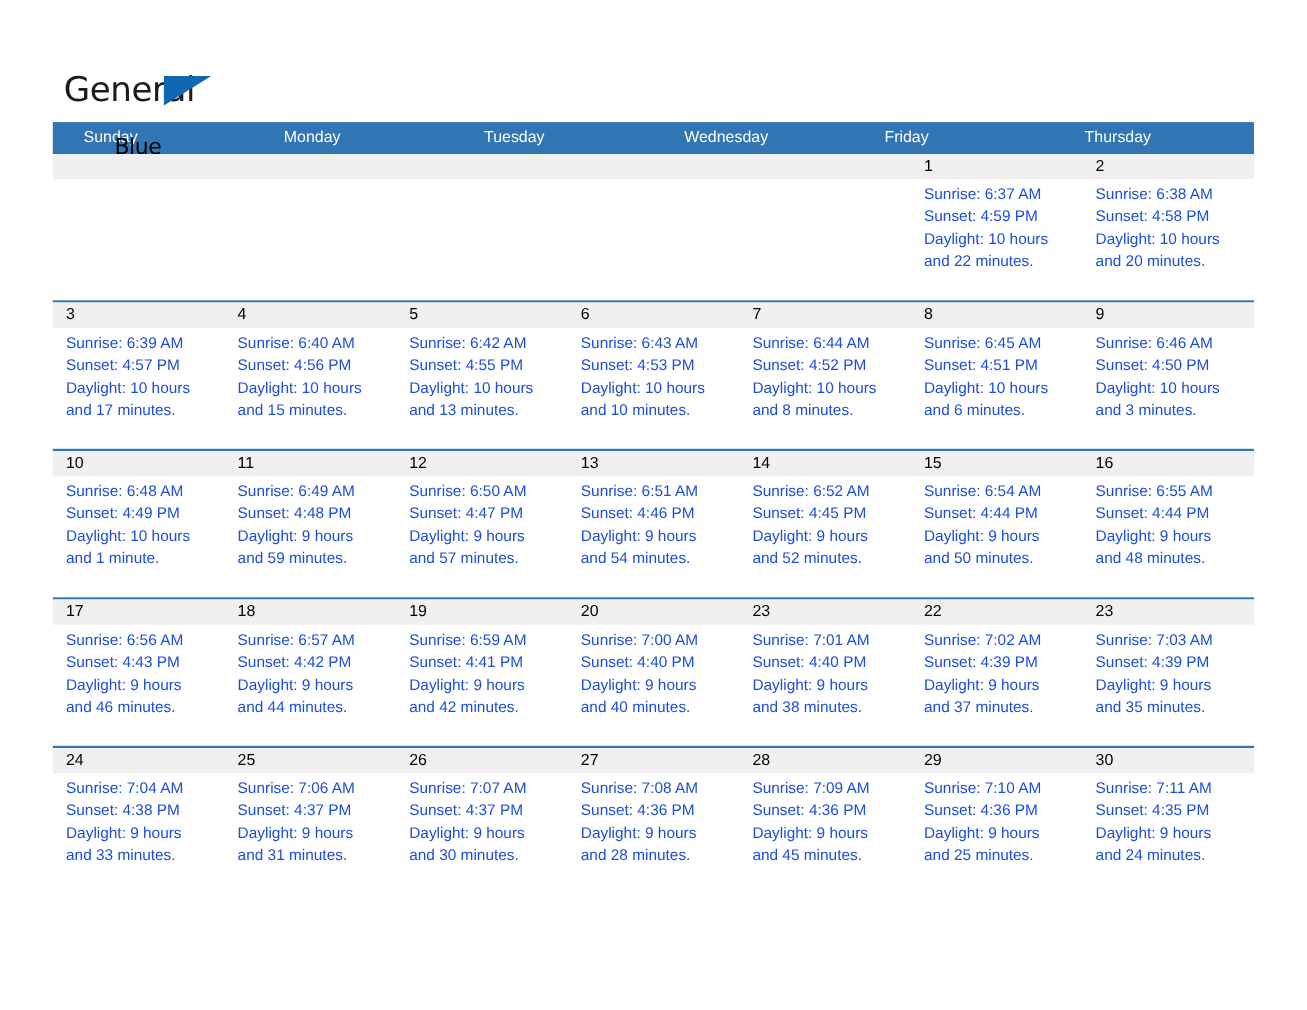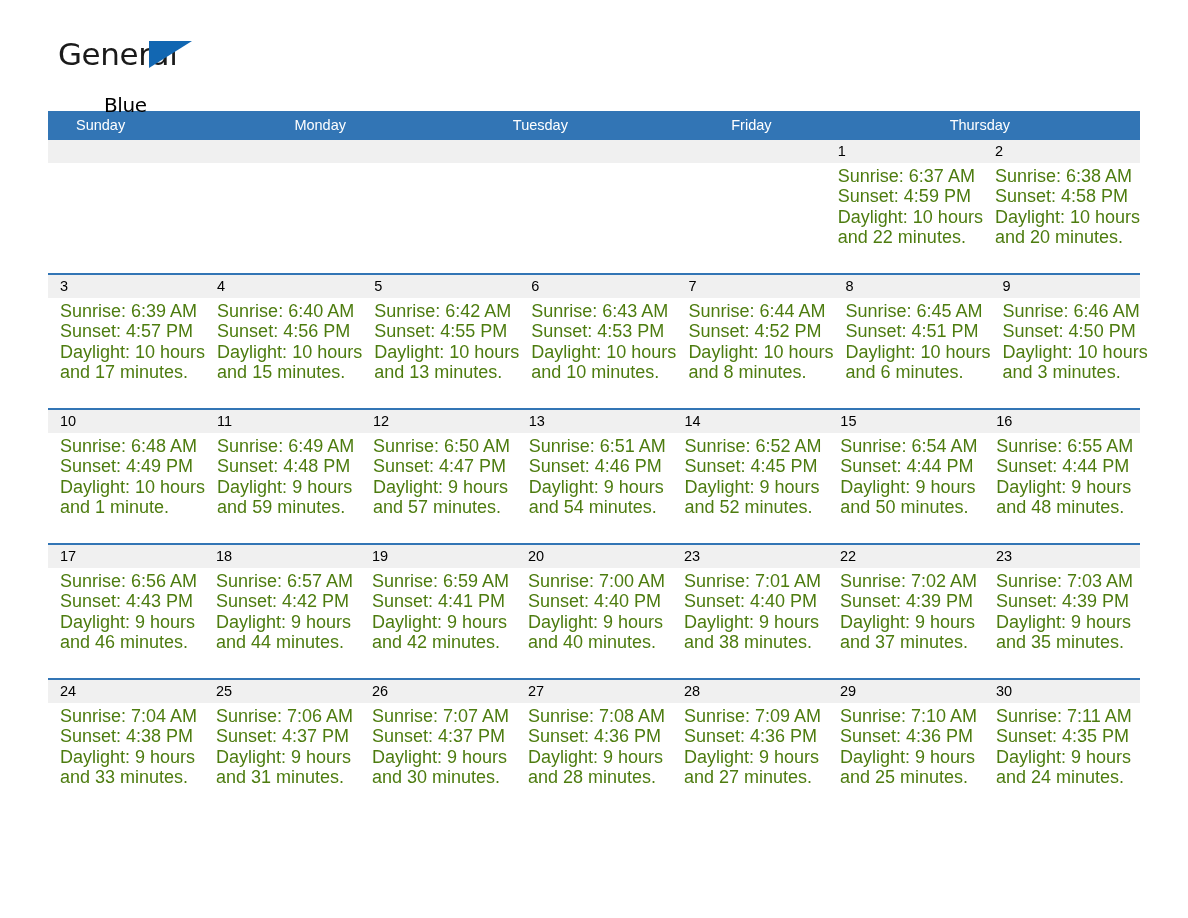--- a/index.html
+++ b/index.html
@@ -18,23 +18,23 @@
     position: relative;
     width: 1188px;
     height: 918px;
     box-sizing: border-box;
     padding: 0 48px;
   }
 
   
   .header {
     display: flex;
-    align-items: flex-end;
+    align-items: flex-start;
     justify-content: space-between;
-    padding-top: 46px;
+    padding-top: 60px;
     height: 104px;
     box-sizing: border-box;
   }
   .logo {
     position: relative;
     width: 150px;
     height: 72px;
     user-select: none;
   }
   .logo-general {
@@ -137,23 +137,23 @@
   }
   .daynum {
     position: relative;
     font-size: 14.5px;
     line-height: 19px;
     color: #000000;
     height: 21px;
   }
   .info {
     margin-top: 3px;
-    font-size: 18px;
+    font-size: 14px;
     line-height: 20.3px;
-    color: #4d7c0f;
+    color: #1d4ed8;
   }
   .info div {
     white-space: nowrap;
   }
   .cell.empty .daynum,
   .cell.empty .info {
     visibility: hidden;
   }
 </style>
 </head>
@@ -173,20 +173,21 @@
     </div>
 
   </div>
 
   <div class="calendar">
 
     <div class="weekday-row">
       <div class="weekday">Sunday</div>
       <div class="weekday">Monday</div>
       <div class="weekday">Tuesday</div>
+      <div class="weekday">Wednesday</div>
       <div class="weekday">Friday</div>
       <div class="weekday">Thursday</div>
     </div>
 
     <div id="weeks-container">
         <div class="week-row">
           <div class="daynum-band"></div>
           <div class="week-cells">
             <div class="cell empty">
               <div class="daynum"></div>
@@ -495,21 +496,21 @@
                 <div>Daylight: 9 hours</div>
                 <div>and 28 minutes.</div>
               </div>
             </div>
             <div class="cell">
               <div class="daynum">28</div>
               <div class="info">
                 <div>Sunrise: 7:09 AM</div>
                 <div>Sunset: 4:36 PM</div>
                 <div>Daylight: 9 hours</div>
-                <div>and 27 minutes.</div>
+                <div>and 45 minutes.</div>
               </div>
             </div>
             <div class="cell">
               <div class="daynum">29</div>
               <div class="info">
                 <div>Sunrise: 7:10 AM</div>
                 <div>Sunset: 4:36 PM</div>
                 <div>Daylight: 9 hours</div>
                 <div>and 25 minutes.</div>
               </div>

